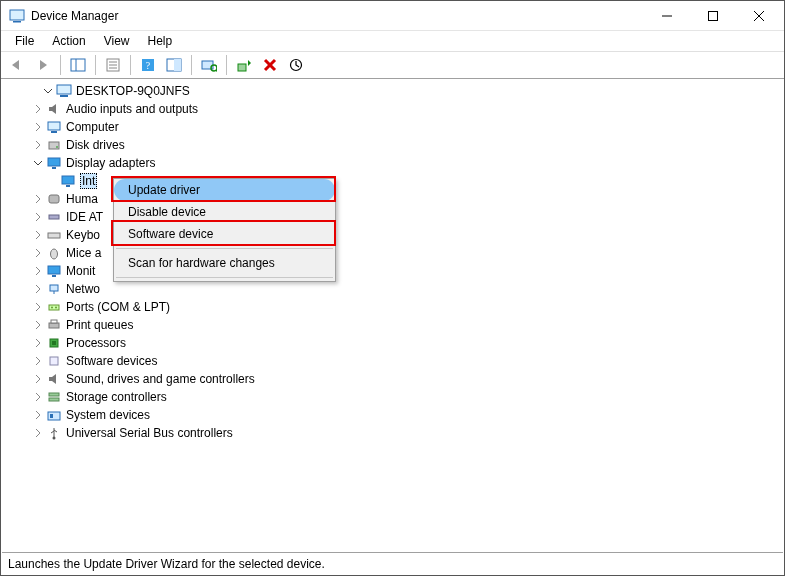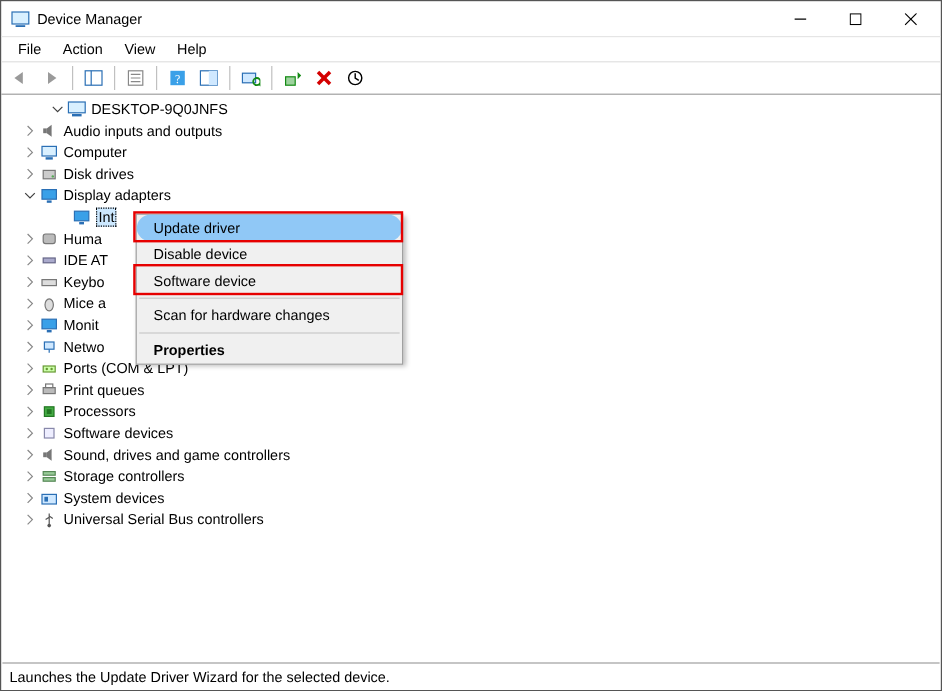--- a/index.html
+++ b/index.html
@@ -62,21 +62,21 @@
     overflow:auto;
     border-top:1px solid #fff;
   }
   .node {
     display:flex;
     align-items:center;
     height:18px;
     white-space:nowrap;
   }
   .indent0 { padding-left:6px;margin-left:32px; }
-  .indent1 { padding-left:15px; }
+  .indent1 { padding-left:28px; }
   .indent2 { padding-left:42px; }
   .twisty {
     width:16px; height:16px;
     display:flex; align-items:center; justify-content:center;
     flex-shrink:0;
   }
   .dev-icon {
     width:16px; height:16px;
     margin-right:4px;
     flex-shrink:0;
@@ -509,21 +509,20 @@
     </div>
 </div>
 
 <div class="ctx">
   <div class="ctx-item ctx-hover">Update driver</div>
   <div class="ctx-item">Disable device</div>
   <div class="ctx-item">Software device</div>
   <div class="ctx-sep"></div>
   <div class="ctx-item">Scan for hardware changes</div>
   <div class="ctx-sep"></div>
-  <div class="ctx-item ctx-bold">Properties</div>
 </div>
 
 <div class="highlight-box" style="left:110px; top:175px; width:225px; height:26px;"></div>
 <div class="highlight-box" style="left:110px; top:219px; width:225px; height:26px;"></div>
 
 <div class="statusbar">
   <span>Launches the Update Driver Wizard for the selected device.</span>
 </div>
 
 </body></html>

